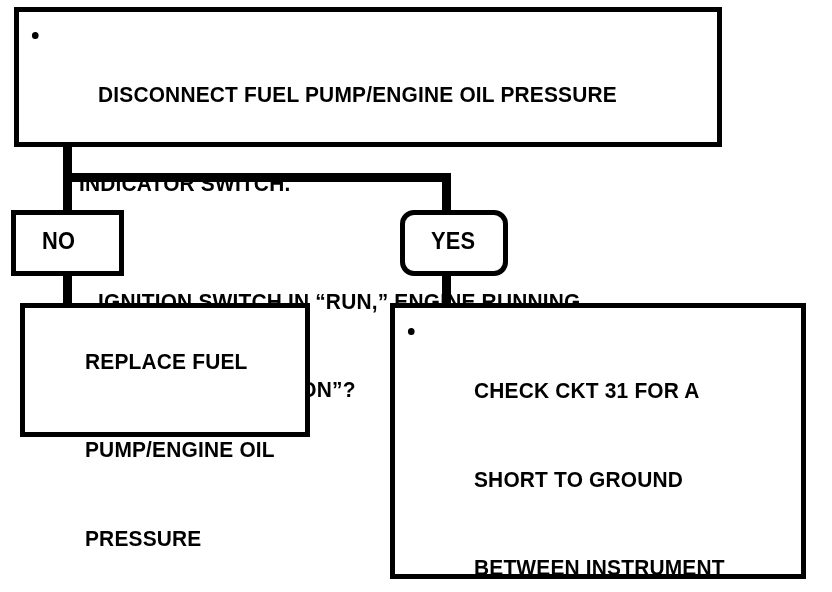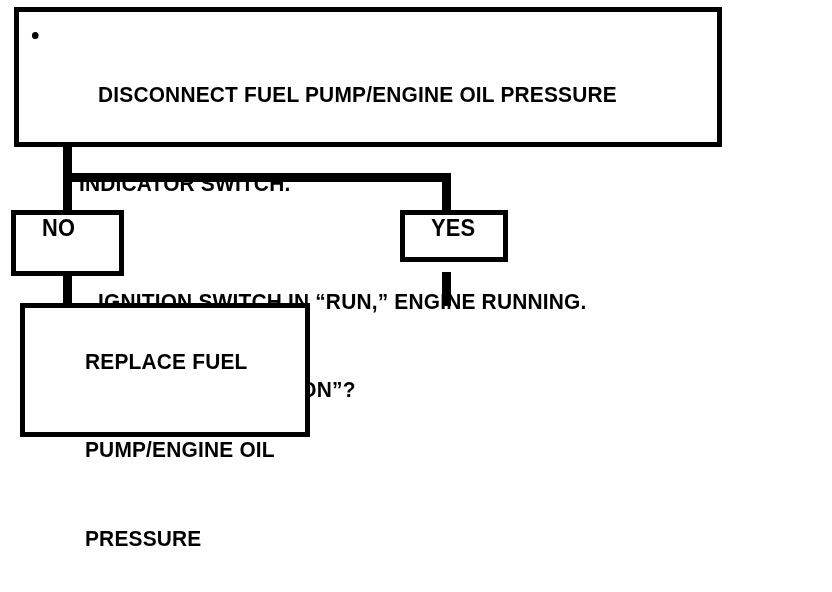--- a/index.html
+++ b/index.html
@@ -58,21 +58,21 @@
     border-radius: 50%;
     background: #000000;
   }
   .plain-row {
     padding-left: 0;
   }
 
   
   .label-box .box-inner {
     display: flex;
-    align-items: flex-start;
+    align-items: center;
     padding: 0 0 4px 26px;
   }
   .label-box .line {
     font-size: 23px;
     line-height: 26px;
   }
   .label-box.yes .box-inner {
     padding-left: 0;
     justify-content: center;
   }
@@ -80,21 +80,21 @@
   
   .conn {
     position: absolute;
     background: #000000;
     z-index: 1;
   }
 
   
   #box-question { left: 14px;  top: 7px;   width: 708px; height: 140px; }
   #box-no       { left: 11px;  top: 210px; width: 113px; height: 66px;  }
-  #box-yes      { left: 400px; top: 210px; width: 108px; height: 52px;  }
+  #box-yes      { left: 400px; top: 210px; width: 108px; height: 66px; border-radius: 14px;  }
   #box-replace  { left: 11px;  top: 303px; width: 290px; height: 134px; margin-left: 9px; }
   #box-check    { left: 390px; top: 303px; width: 416px; height: 276px; }
 
   #conn-stem-down   { left: 63px;  top: 146px; width: 9px;   height: 36px; }
   #conn-horizontal  { left: 63px;  top: 173px; width: 388px; height: 9px;  }
   #conn-yes-down    { left: 442px; top: 173px; width: 9px;   height: 38px; }
   #conn-no-down     { left: 63px;  top: 173px; width: 9px;   height: 38px; }
   #conn-no-bottom   { left: 63px;  top: 272px; width: 9px;   height: 34px; }
   #conn-yes-bottom  { left: 442px; top: 272px; width: 9px;   height: 34px; }
 </style>
@@ -151,14 +151,29 @@
       </div>
       <div class="line plain-row">
         <span>PRESSURE</span>
       </div>
       <div class="line plain-row">
         
       </div>
     </div>
   </div>
 
+  <div class="box" id="box-check">
+    <div class="box-inner">
+      <div class="line bullet-row">
+        <span class="dot"></span>
+        <span>CHECK CKT 31 FOR A</span>
+      </div>
+      <div class="line bullet-row">
+        <span>SHORT TO GROUND</span>
+      </div>
+      <div class="line bullet-row">
+        <span>BETWEEN INSTRUMENT</span>
+      </div>
+
+    </div>
+  </div>
 
 </div>
 
 </body></html>

